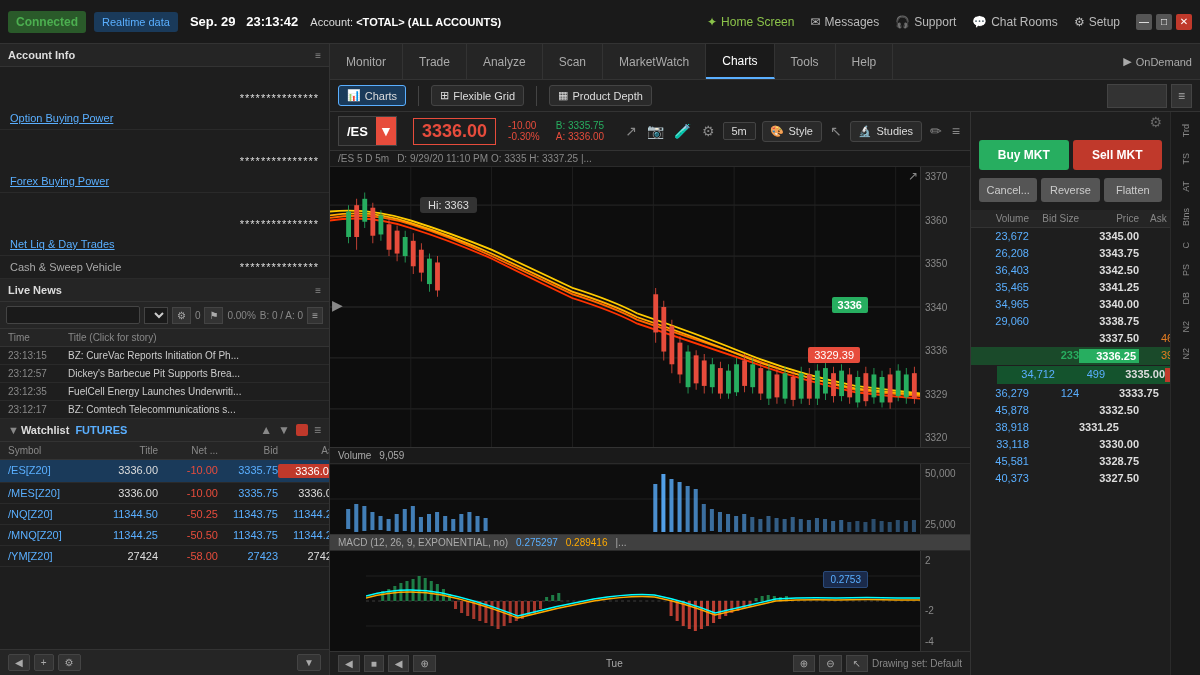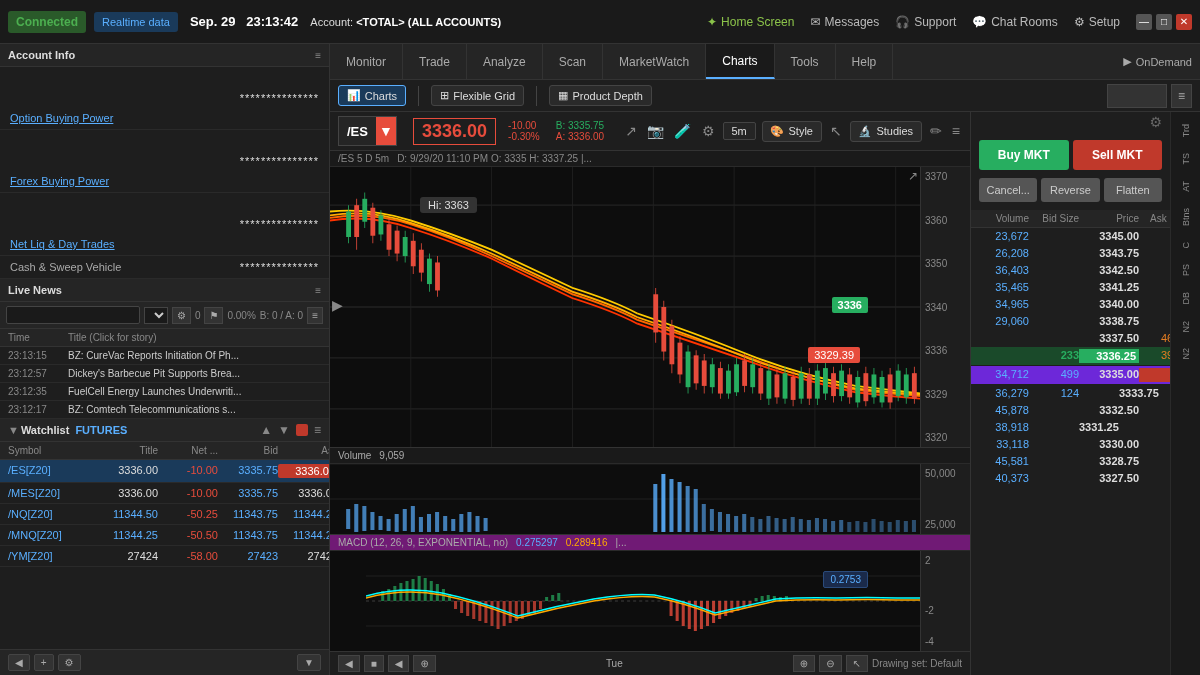--- a/index.html
+++ b/index.html
@@ -98,21 +98,21 @@
     .timeframe-btn { background: #252525; border: 1px solid #444; color: #ddd; padding: 2px 8px; cursor: pointer; font-size: 11px; border-radius: 2px; }
     .chart-info-bar { display: flex; align-items: center; padding: 2px 8px; background: #1a1a1a; border-bottom: 1px solid #2a2a2a; font-size: 10px; color: #888; gap: 8px; }
 
     .price-scale { width: 50px; background: #1e1e1e; border-left: 1px solid #333; display: flex; flex-direction: column; justify-content: space-between; padding: 4px 4px; font-size: 10px; color: #888; }
 
     
     .volume-header { display: flex; align-items: center; padding: 2px 8px; background: #1a1a1a; border-top: 1px solid #333; border-bottom: 1px solid #2a2a2a; font-size: 10px; color: #aaa; gap: 8px; }
     .volume-canvas { background: #0d0d0d; height: 70px; position: relative; }
 
     
-    .macd-header { display: flex; align-items: center; padding: 2px 8px; background: #701a75; border-top: 1px solid #333; border-bottom: 1px solid #2a2a2a; font-size: 10px; color: #aaa; gap: 8px; }
+    .macd-header { display: flex; align-items: center; padding: 2px 8px; background: #404040; border-top: 1px solid #333; border-bottom: 1px solid #2a2a2a; font-size: 10px; color: #aaa; gap: 8px; }
     .macd-canvas { background: #0d0d0d; height: 100px; position: relative; padding-left: 36px; }
 
     
     .chart-bottom-bar { display: flex; align-items: center; padding: 3px 8px; background: #1e1e1e; border-top: 1px solid #333; gap: 4px; font-size: 10px; color: #888; }
     .bottom-center { flex: 1; text-align: center; color: #aaa; }
 
     
     .order-panel { width: 200px; background: #1e1e1e; border-left: 1px solid #333; display: flex; flex-direction: column; flex-shrink: 0; }
     .order-buttons { display: grid; grid-template-columns: 1fr 1fr; gap: 4px; padding: 8px; }
     .buy-btn { background: #27ae60; color: #fff; border: none; padding: 8px; font-size: 12px; font-weight: bold; cursor: pointer; border-radius: 3px; }
@@ -124,21 +124,21 @@
     .order-settings { display: flex; justify-content: flex-end; padding: 2px 8px; }
     .order-settings-btn { background: none; border: none; color: #666; cursor: pointer; font-size: 14px; }
 
     
     .dom-table { flex: 1; overflow-y: auto; }
     .dom-header { display: grid; grid-template-columns: 50px 50px 60px 50px; background: #252525; padding: 3px 8px; border-bottom: 1px solid #333; }
     .dom-header span { color: #888; font-size: 10px; text-align: right; }
     .dom-row { display: grid; grid-template-columns: 50px 50px 60px 50px; padding: 2px 8px; border-bottom: 1px solid #1e1e1e; }
     .dom-cell { font-size: 11px; text-align: right; color: #ccc; }
     .dom-price { color: #ddd; font-weight: bold; }
-    .dom-bid-bar { background: #6d28d9; }
+    .dom-bid-bar { background: #14532d; margin-left: 26px; }
     .dom-vol-cell { color: #5aafff; }
 
     
     .right-side-labels { width: 30px; background: #1a1a1a; border-left: 1px solid #2a2a2a; display: flex; flex-direction: column; align-items: center; padding-top: 8px; gap: 8px; }
     .side-label { writing-mode: vertical-rl; text-orientation: mixed; transform: rotate(180deg); color: #888; font-size: 9px; cursor: pointer; padding: 4px 2px; }
 
     
     svg { display: block; }
   </style>
 </head>

